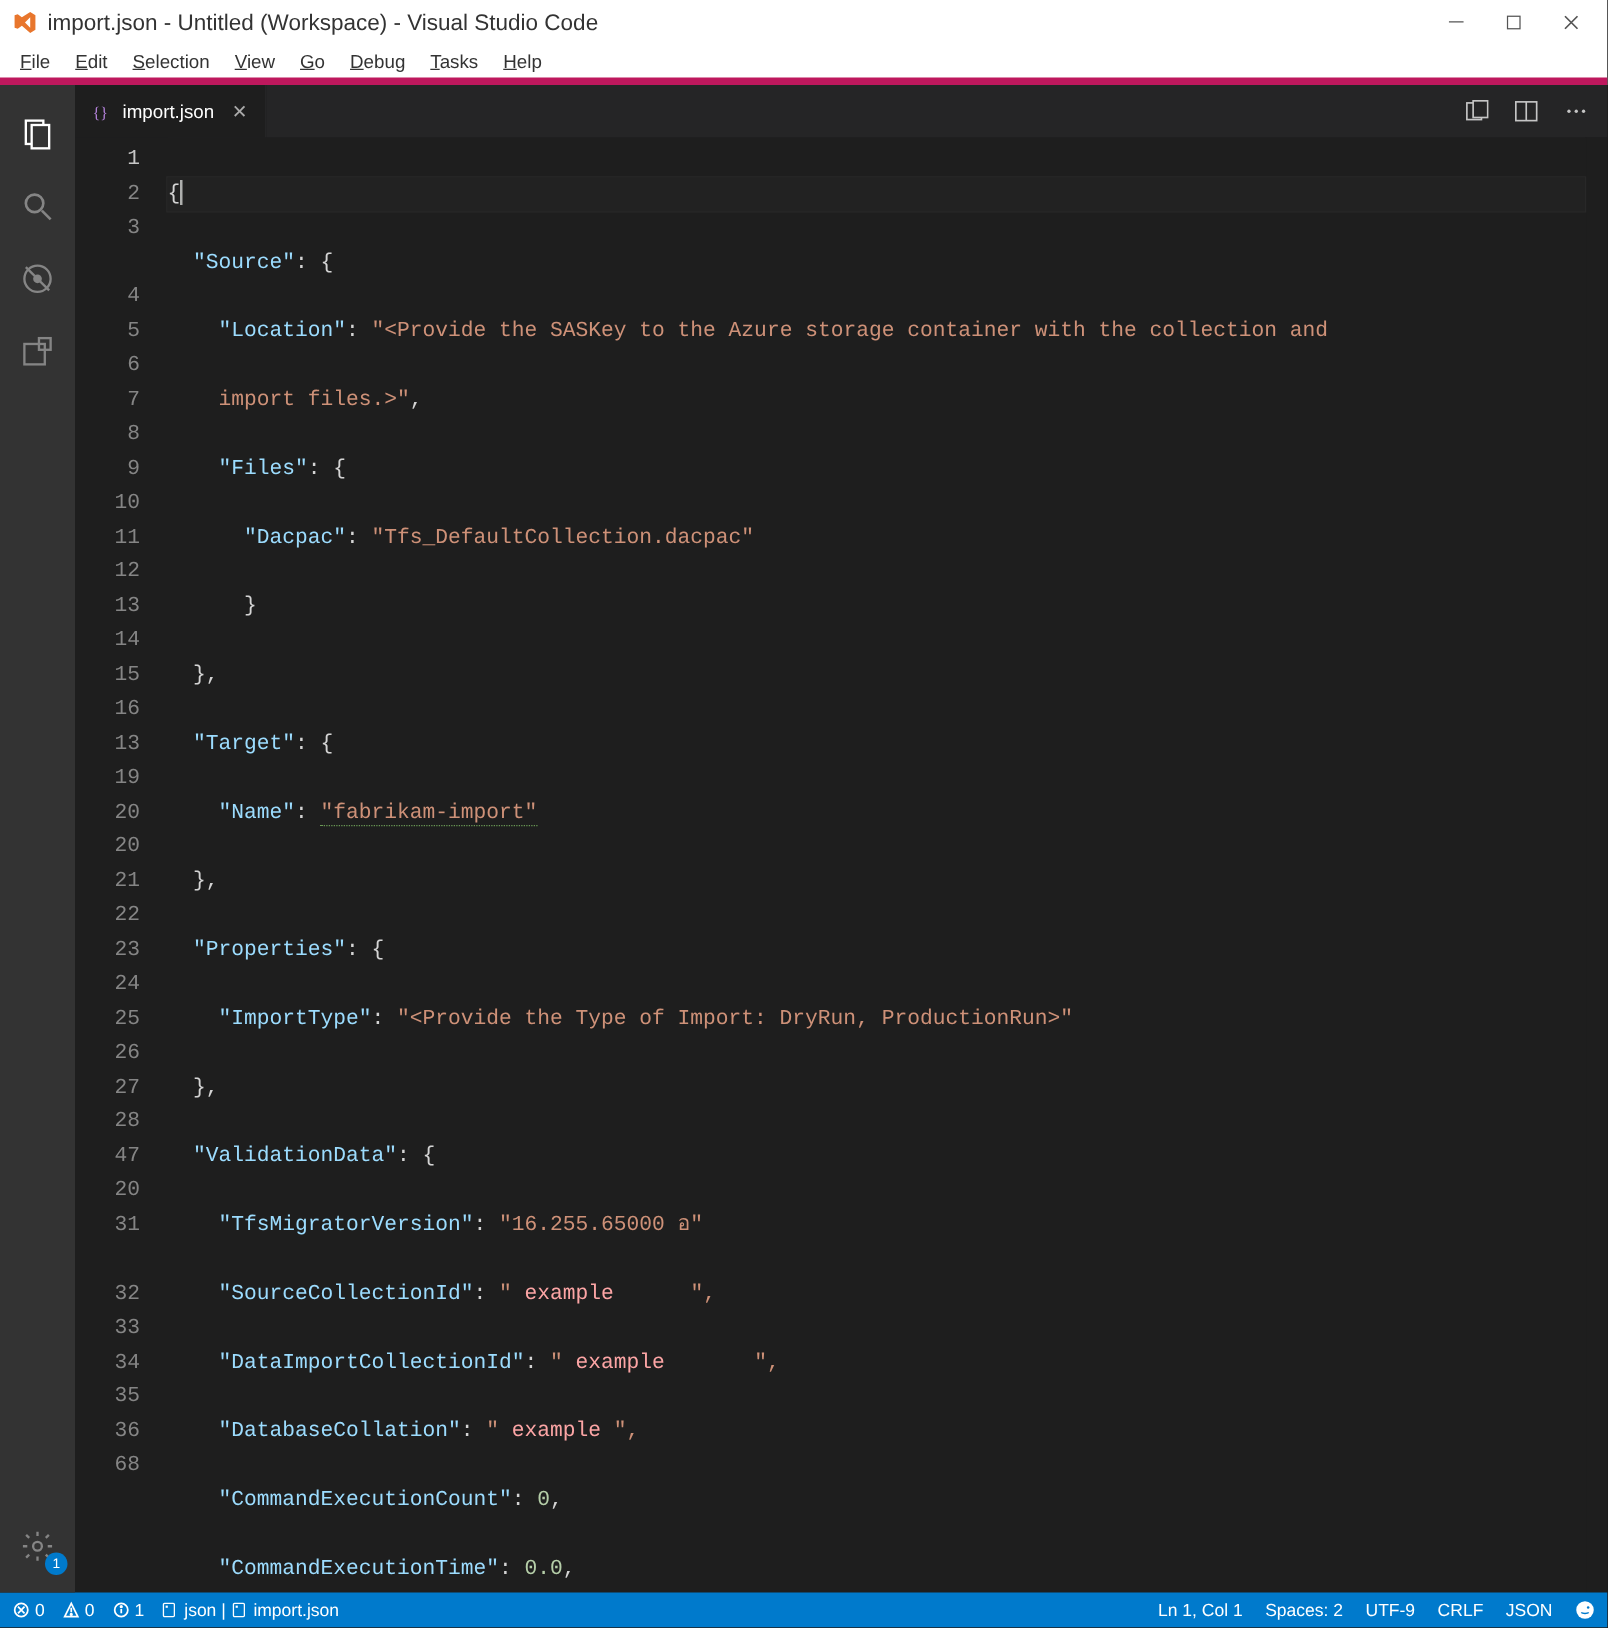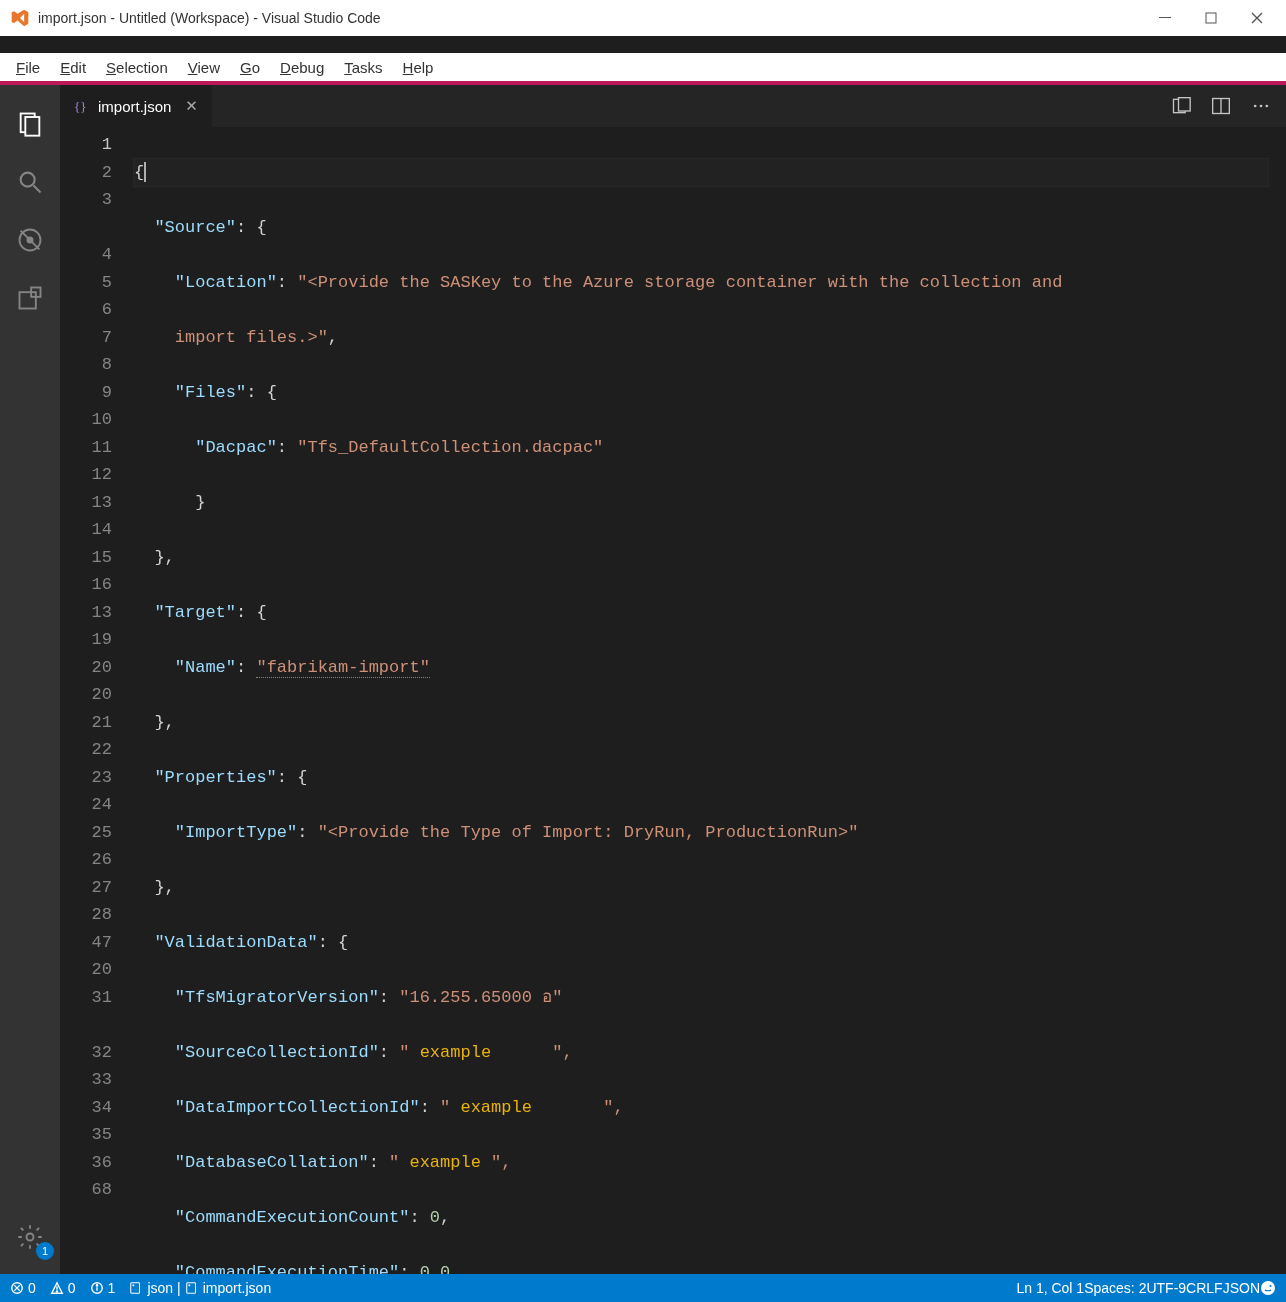--- a/index.html
+++ b/index.html
@@ -14,43 +14,42 @@
   flex-direction: column;
 }
 
 .titlebar {
   height: 36px;
   background: #ffffff;
   color: #333;
   display: flex;
   align-items: center;
   padding: 0 6px;
-  font-size: 14px;
+  font-size: 18px;
 }
 .titlebar .vscode-icon {
   width: 20px; height: 20px; margin-right: 8px; margin-left: 4px;
   display: flex; align-items: center; justify-content: center;
 }
 .titlebar .title-text { flex: 1; }
 .titlebar .win-btn {
   width: 46px; height: 36px;
   display: flex; align-items: center; justify-content: center;
   font-size: 14px; color: #555; cursor: pointer;
 }
 
 .menubar {
   height: 32px;
   background: #ffffff;
   display: flex;
   align-items: center;
   padding: 0 6px;
-  border-bottom: 4px solid #be185d;
+  border-bottom: 6px solid #be185d;
   font-size: 15px;
   color: #333;
-  margin-top: 17px;
 }
 .menubar .menu-item {
   padding: 4px 10px;
   cursor: pointer;
 }
 .menubar .menu-item span.u { text-decoration: underline; }
 
 .main {
   flex: 1;
   display: flex;
@@ -146,41 +145,41 @@
   padding-top: 4px;
   position: relative;
 }
 .code .line { height: 27.5px; }
 .code .line.current { background: rgba(255,255,255,0.02); outline:1px solid #282828;}
 
 .t-brace { color: #d4d4d4; }
 .t-key { color: #9cdcfe; }
 .t-str { color: #ce9178; }
 .t-num { color: #b5cea8; }
-.t-ex { color: #eab308; font-style: normal; }
+.t-ex { color: #fca5a5; font-style: normal; }
 .t-warn-underline { border-bottom: 1px dotted #6a9955; }
 
 .minimap {
   width: 18px;
   background: #1e1e1e;
   border-left: 1px solid #1e1e1e;
 }
 
 .statusbar {
   height: 28px;
   background: #007acc;
   color: #ffffff;
   display: flex;
   align-items: center;
   font-size: 14px;
   padding: 0 10px;
   gap: 14px;
 }
 .statusbar .sb-item { display: inline-flex; align-items: center; gap: 4px; cursor: pointer; }
-.statusbar .sb-right { margin-left: auto; display: flex; gap: 0; align-items: center; }
+.statusbar .sb-right { margin-left: auto; display: flex; gap: 18px; align-items: center; }
 .cursor-box {
   display: inline-block;
   border: 1px solid #aeafad;
   width: 2px;
   height: 20px;
   vertical-align: middle;
 }
 </style>
 </head>
 <body>

